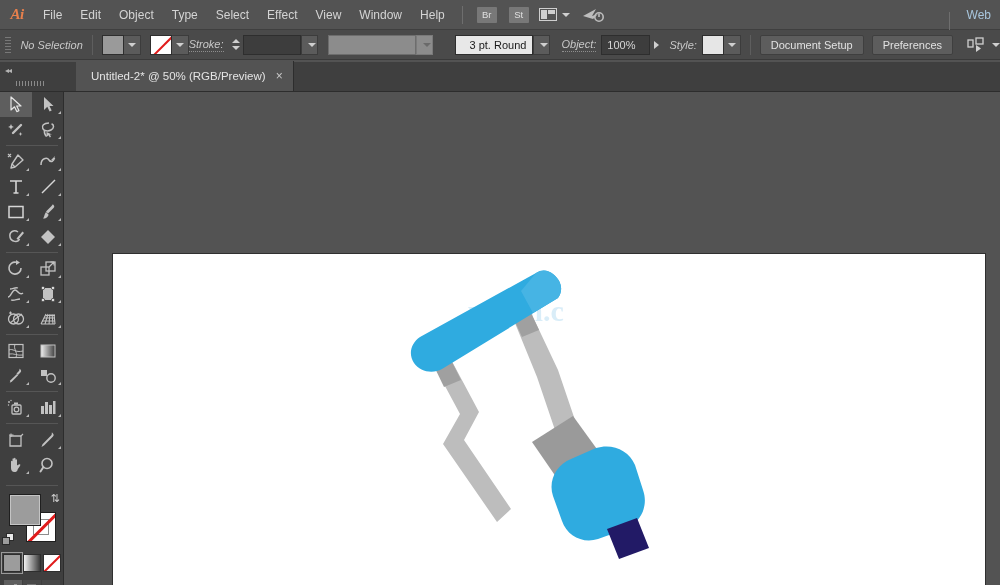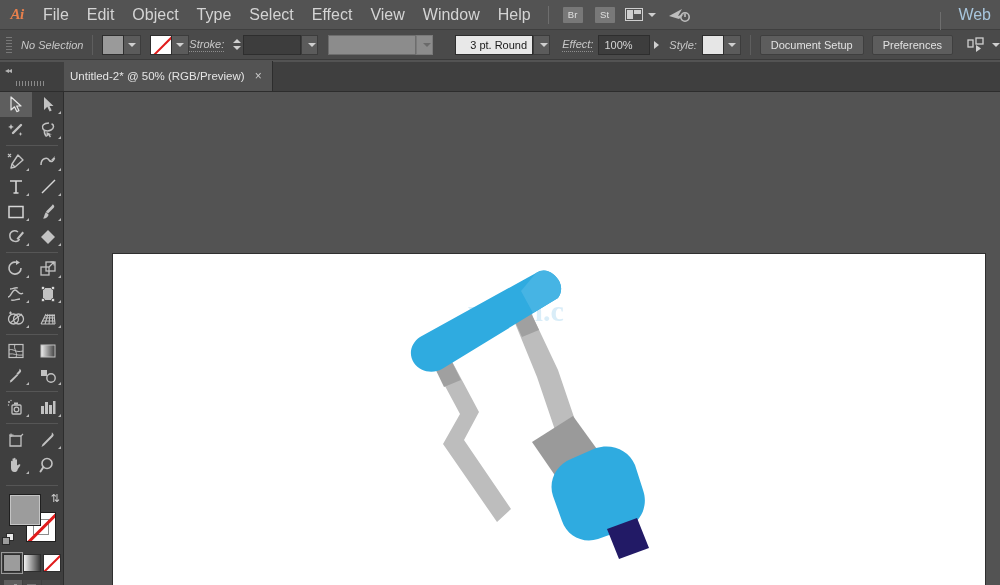--- a/index.html
+++ b/index.html
@@ -22,21 +22,21 @@
   .ai-logo {
     width: 34px; height: 30px;
     display: flex; align-items: center; justify-content: center;
     color: #e8804d; font-size: 15px; font-weight: bold;
     font-family: "Liberation Serif", serif;
     letter-spacing: -0.5px;
     font-style: italic;
   }
   .menu-item {
     padding: 0 9px; height: 30px; line-height: 30px;
-    color: #d4d4d4; font-size: 16px; cursor: default;
+    color: #d4d4d4; font-size: 12px; cursor: default;
     white-space: nowrap;
   }
   .mb-sep {
     width: 1px; height: 18px; background: #6e6e6e; margin: 0 8px;
   }
   .mb-chip {
     width: 20px; height: 16px; background: #787878;
     color: #e0e0e0; font-size: 9.5px; text-align: center;
     line-height: 16px; margin: 0 6px; border-radius: 1px;
   }
@@ -141,23 +141,24 @@
 
   
   .tabstrip {
     position: absolute; left: 64px; top: 62px; right: 0; height: 30px;
     background: #3f3f3f; border-bottom: 1px solid #2d2d2d;
     display: flex; align-items: flex-end;
   }
   .doc-tab {
     height: 30px; background: #535353;
     display: flex; align-items: center; gap: 10px;
-    padding: 0 10px 0 6px;
+    padding: 0 10px 0 15px;
     color: #e4e4e4; font-size: 11.5px; white-space: nowrap;
     border-right: 1px solid #2d2d2d;
+    margin-left: 12px;
   }
   .tab-close {
     color: #c9c9c9; font-size: 12px; line-height: 1;
     font-family: "Liberation Sans", sans-serif;
   }
 
   
   .tools-header {
     position: absolute; left: 0; top: 62px; width: 64px; height: 30px;
     background: #3f3f3f; border-bottom: 1px solid #2d2d2d;
@@ -372,21 +373,21 @@
     <div style="display:flex;align-items:center;margin-left:8px;">
       <div class="profile-btn" style="width:78px;margin-left:14px;">
         <span class="dot"></span>
         <span>3 pt. Round</span>
       </div>
       <div class="dd-field">
           <div class="chev"></div>
         </div>
     </div>
 
-    <div class="cb-label dotted" style="margin-left:12px;">Effect:</div>
+    <div class="cb-label dotted" style="margin-left:12px;">Object:</div>
     <div class="field" style="width:56px;margin-left:5px;">100%</div>
     <div class="arrow-right"></div>
 
     <div class="cb-label" style="margin-left:6px;">Style:</div>
     <div style="display:flex;margin-left:5px;">
       <div class="style-swatch"></div>
       <div class="dd-btn">
           <div class="chev"></div>
         </div>
     </div>

